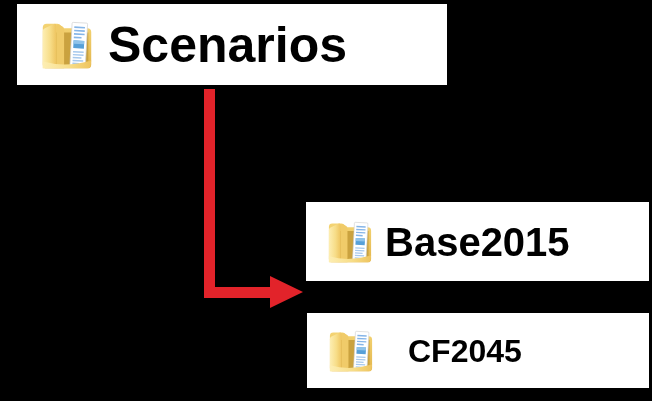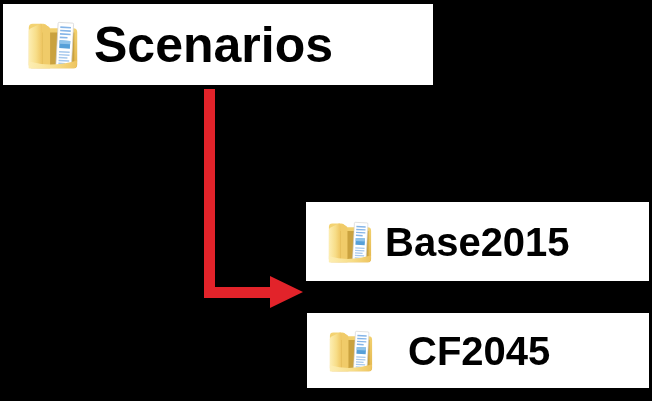--- a/index.html
+++ b/index.html
@@ -16,29 +16,29 @@
     display:flex;
     align-items:center;
     box-sizing:border-box;
   }
   .node .label {
     font-weight:bold;
     color:#000;
     white-space:nowrap;
     line-height:1;
   }
-  #node-root { left:3px; top:4px; width:430px; height:81px; padding-left:19px; }
+  #node-root { left:17px; top:4px; width:430px; height:81px; padding-left:19px; }
   #node-root .label { font-size:50px; margin-left:10px; }
   #node-root .folder-icon svg { width:62px; height:62px; }
 
   #node-child-0 { left:306px; top:202px; width:343px; height:79px; padding-left:17px; }
   #node-child-0 .label { font-size:40px; margin-left:8px; }
 
   #node-child-1 { left:307px; top:313px; width:342px; height:75px; padding-left:17px; }
-  #node-child-1 .label { font-size:40px; margin-left:30px; }
+  #node-child-1 .label { font-size:32px; margin-left:30px; }
 
   .node-child .folder-icon svg { width:54px; height:60px; }
 
   .folder-icon { display:block; line-height:0; }
 
   .arrow-seg { position:absolute; }
   #arrow-vertical   { left:204px; top:89px;  width:11px; height:209px; }
   #arrow-horizontal { left:204px; top:287px; width:67px; height:11px; }
   #arrow-head {
     position:absolute; left:270px; top:276px;

